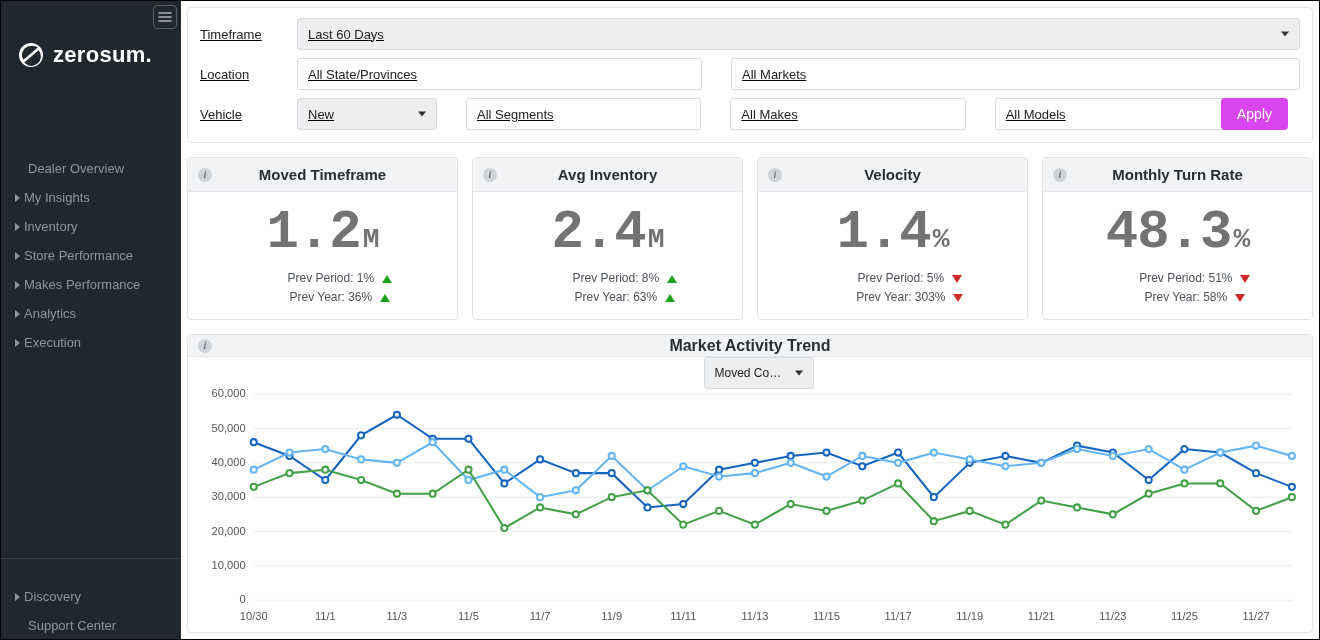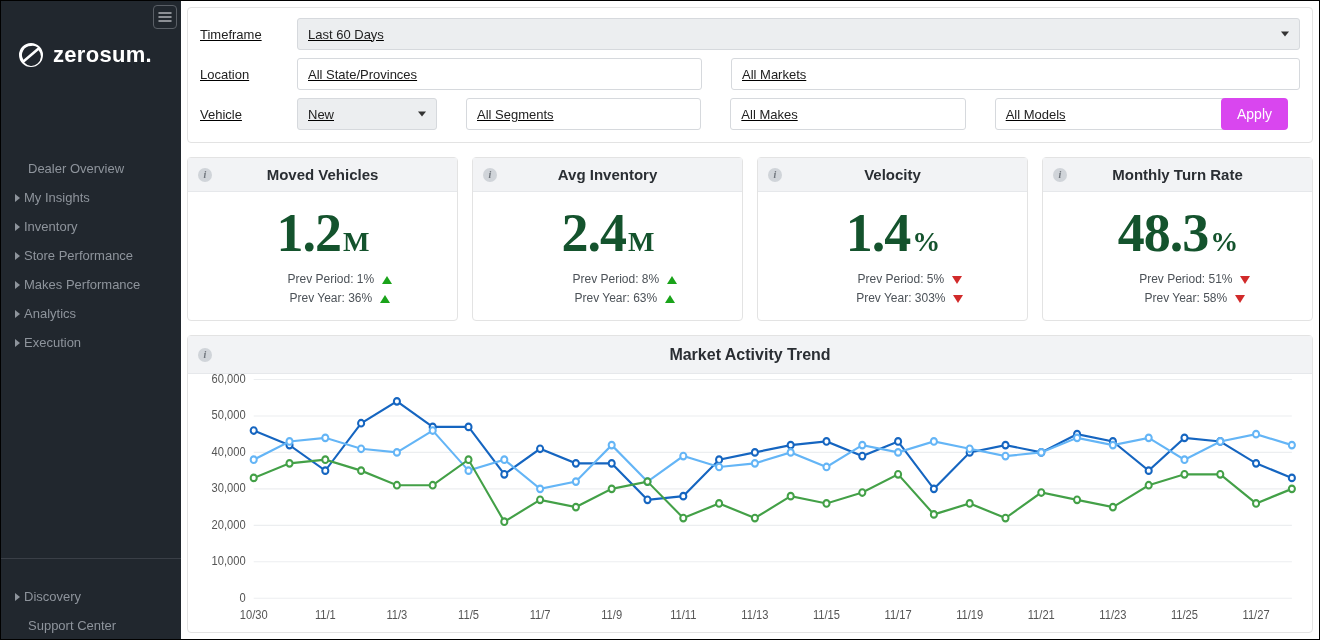--- a/index.html
+++ b/index.html
@@ -31,21 +31,21 @@
   .select.flex1 { flex:1; }
   .select .dd { position:absolute; right:10px; top:50%; transform:translateY(-50%); width:0; height:0; border-left:4px solid transparent; border-right:4px solid transparent; border-top:5px solid #333; }
   .apply { position:absolute; right:24px; bottom:12px; background:#d946ef; color:#fff; border:none; border-radius:4px; height:32px; padding:0 16px; font-size:14px; cursor:pointer; }
 
   
   .cards { display:flex; gap:14px; }
   .card { flex:1; border:1px solid #e3e3e3; border-radius:4px; display:flex; flex-direction:column; }
   .card-head { height:34px; background:#f2f3f5; border-bottom:1px solid #e6e8eb; display:flex; align-items:center; justify-content:center; position:relative; font-size:15px; font-weight:700; color:#2a2e33; }
   .info-dot { position:absolute; left:10px; top:50%; transform:translateY(-50%); width:14px; height:14px; border-radius:50%; background:#d0d4d9; display:flex; align-items:center; justify-content:center; font-size:10px; font-style:italic; color:#6e747b; font-family:Georgia,serif; }
   .card-body { flex:1; display:flex; flex-direction:column; align-items:center; justify-content:center; gap:6px; padding:10px 0 12px 0; }
-  .bignum { font-family: Liberation Serif, serif; font-stretch:condensed; font-weight:800; font-size:54px; color:#14532d; letter-spacing:-1px; display:flex; align-items:baseline;justify-content:flex-end; }
+  .bignum { font-family: Liberation Mono, monospace; font-stretch:condensed; font-weight:800; font-size:54px; color:#737373; letter-spacing:-1px; display:flex; align-items:baseline;justify-content:flex-end; }
   .bignum .unit { font-size:28px; margin-left:2px; font-weight:800; }
   .prev-lines { font-size:12px; color:#4c5258; text-align:center; line-height:1.6;margin-left:34px; }
   .tri { display:inline-block; width:0; height:0; border-left:5px solid transparent; border-right:5px solid transparent; margin-left:4px; vertical-align:middle; }
   .tri.up { border-bottom:8px solid #1aa31a; }
   .tri.dn { border-top:8px solid #d12a2a; }
 
   
   .chart-panel { border:1px solid #e3e3e3; border-radius:4px; display:flex; flex-direction:column; }
   .chart-head { height:38px; background:#f2f3f5; border-bottom:1px solid #e6e8eb; display:flex; align-items:center; justify-content:center; position:relative; font-size:16px; font-weight:700; color:#2a2e33; }
   .chart-toolbar { height:44px; display:flex; align-items:center; justify-content:center; }
@@ -153,21 +153,21 @@
           <span>All Models</span>
         </div>
     </div>
     <button class="apply">Apply</button>
   </div>
 
   <div class="cards" id="cards">
       <div class="card">
         <div class="card-head">
           <span class="info-dot">i</span>
-          <span>Moved Vehicles</span>
+          <span>Moved Timeframe</span>
         </div>
         <div class="card-body">
           <div class="bignum">1.2<span class="unit">M</span></div>
           <div class="prev-lines">
             <div>Prev Period: 1% <span class="tri up"></span></div>
             <div>Prev Year: 36% <span class="tri up"></span></div>
           </div>
         </div>
       </div>
       <div class="card">
@@ -208,20 +208,26 @@
             <div>Prev Year: 58% <span class="tri dn"></span></div>
           </div>
         </div>
       </div>
     </div>
 
   <div class="chart-panel" style="flex:1; min-height:0;">
     <div class="chart-head">
       <span class="info-dot">i</span>
       <span>Market Activity Trend</span>
+    </div>
+    <div class="chart-toolbar">
+      <div class="select">
+          <span class="txt">Moved Cou…</span>
+          <span class="dd"></span>
+        </div>
     </div>
     <div class="chart-area">
       <svg id="chart-svg" viewBox="0 0 1090 230" preserveAspectRatio="none">
           <g class="grid">
             <line x1="55" y1="205" x2="1080" y2="205"></line>
             <text x="47" y="208" text-anchor="end" font-size="11" fill="#555">0</text>
             <line x1="55" y1="171.66666666666669" x2="1080" y2="171.66666666666669"></line>
             <text x="47" y="174.66666666666669" text-anchor="end" font-size="11" fill="#555">10,000</text>
             <line x1="55" y1="138.33333333333334" x2="1080" y2="138.33333333333334"></line>
             <text x="47" y="141.33333333333334" text-anchor="end" font-size="11" fill="#555">20,000</text>

